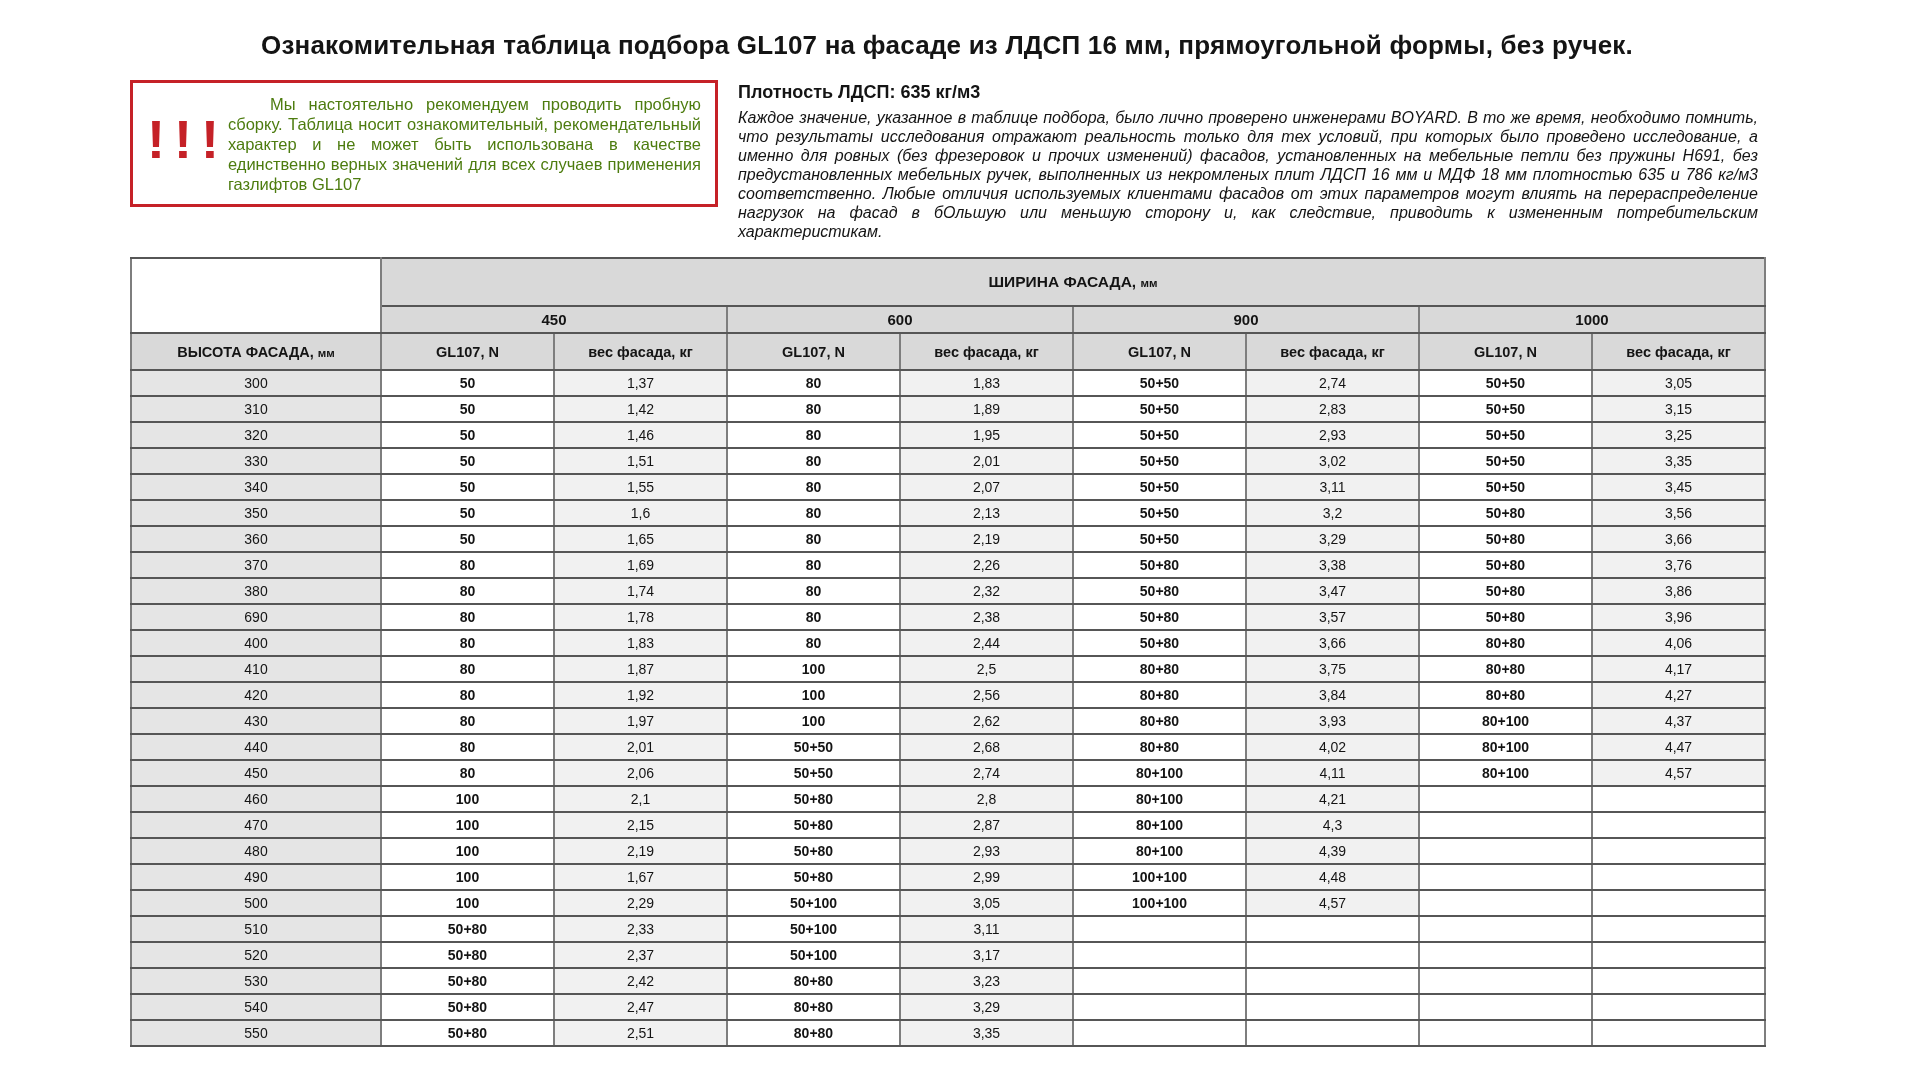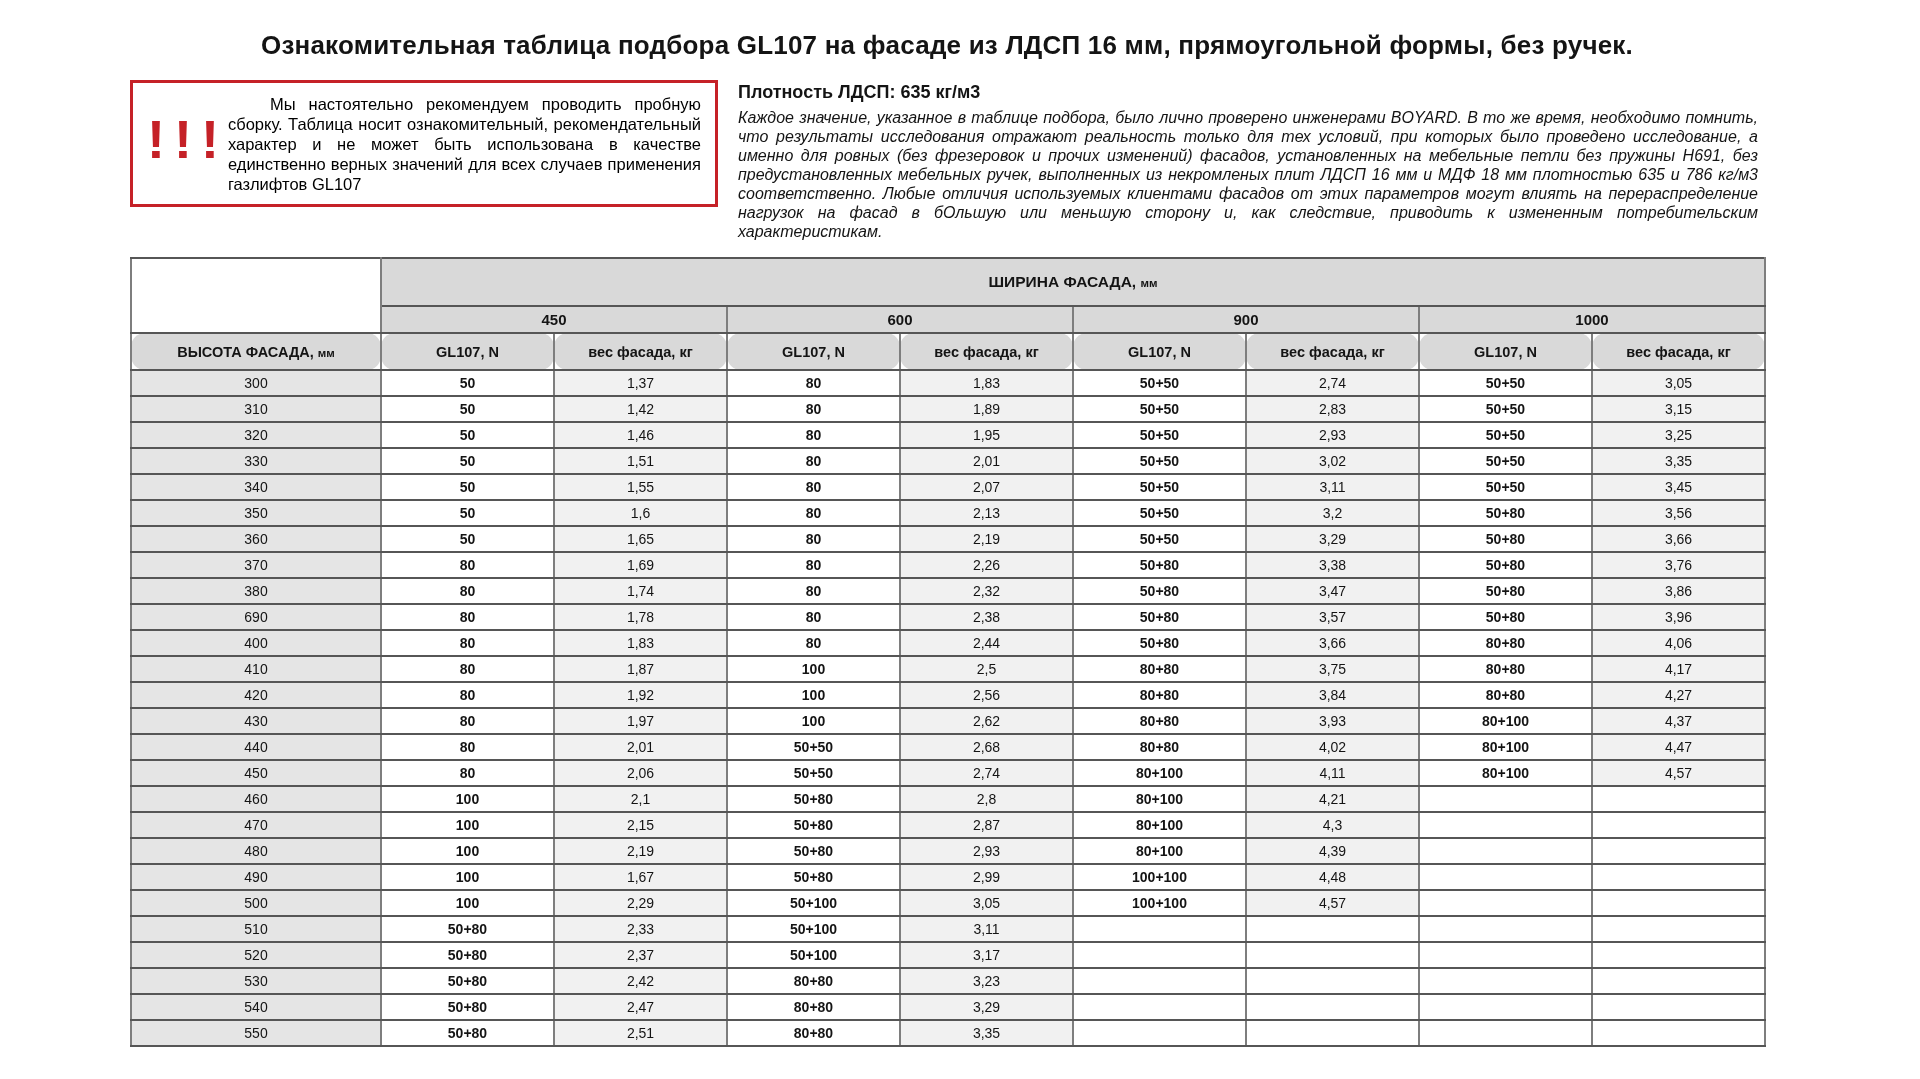--- a/index.html
+++ b/index.html
@@ -7,36 +7,36 @@
   .page { position:relative; width:1920px; height:1079px; background:#ffffff; overflow:hidden; }
 
   .title { position:absolute; left:130px; top:30px; width:1634px;
            text-align:center; font-size:26px; font-weight:bold; letter-spacing:0.2px; }
 
   .warn { position:absolute; left:130px; top:80px; width:588px; height:127px;
           border:3px solid #c52127; box-sizing:border-box;
           display:flex; align-items:center; padding:4px 14px 4px 14px; }
   .marks { color:#c52127; font-weight:bold; font-size:54px; letter-spacing:9px;
            line-height:1; flex:0 0 78px; text-align:center; padding-bottom:10px; }
-  .warn-text { color:#000000; font-size:16.5px; line-height:20px;
+  .warn-text { color:#4d7c0f; font-size:16.5px; line-height:20px;
                text-align:justify; text-indent:42px; flex:1; }
 
   .info { position:absolute; left:738px; top:82px; width:1020px; }
   .info h2 { margin:0 0 5px 0; font-size:18px; font-weight:bold; }
   .info p { margin:0; font-size:16px; line-height:19px; text-align:justify;font-style:italic; }
 
   table.sel { position:absolute; left:130px; top:257px; border-collapse:collapse; table-layout:fixed; }
   table.sel td { border-top:2px solid #565656; border-bottom:2px solid #565656;
                  border-left:2px solid #7e7e7e; border-right:2px solid #7e7e7e;
                  padding:0; text-align:center; vertical-align:middle; font-size:14px; }
   col.ch { width:250px; } col.cd { width:173px; }
   tr.r1 { height:48px; } tr.r2 { height:27px; } tr.r3 { height:37px; }
   tbody tr { height:26px; }
   .hd { background:#d9d9d9; font-weight:bold; }
-  .r1 .hd { font-size:15.5px; } .r2 .hd { font-size:15px; } .r3 .hd { font-size:14.5px;border-radius:14px; }
+  .r1 .hd { font-size:15.5px; } .r2 .hd { font-size:15px; } .r3 .hd { font-size:14.5px; }
   .corner { background:#ffffff; }
   .unit { font-size:11.5px; font-weight:bold; }
   .c-h  { background:#e5e5e5; }
   .c-gl { background:#ffffff; font-weight:bold; }
   .c-wt { background:#f1f1f1; }
   td.c-void { border:none; background:#ffffff; }
 </style>
 </head>
 <body>
 

